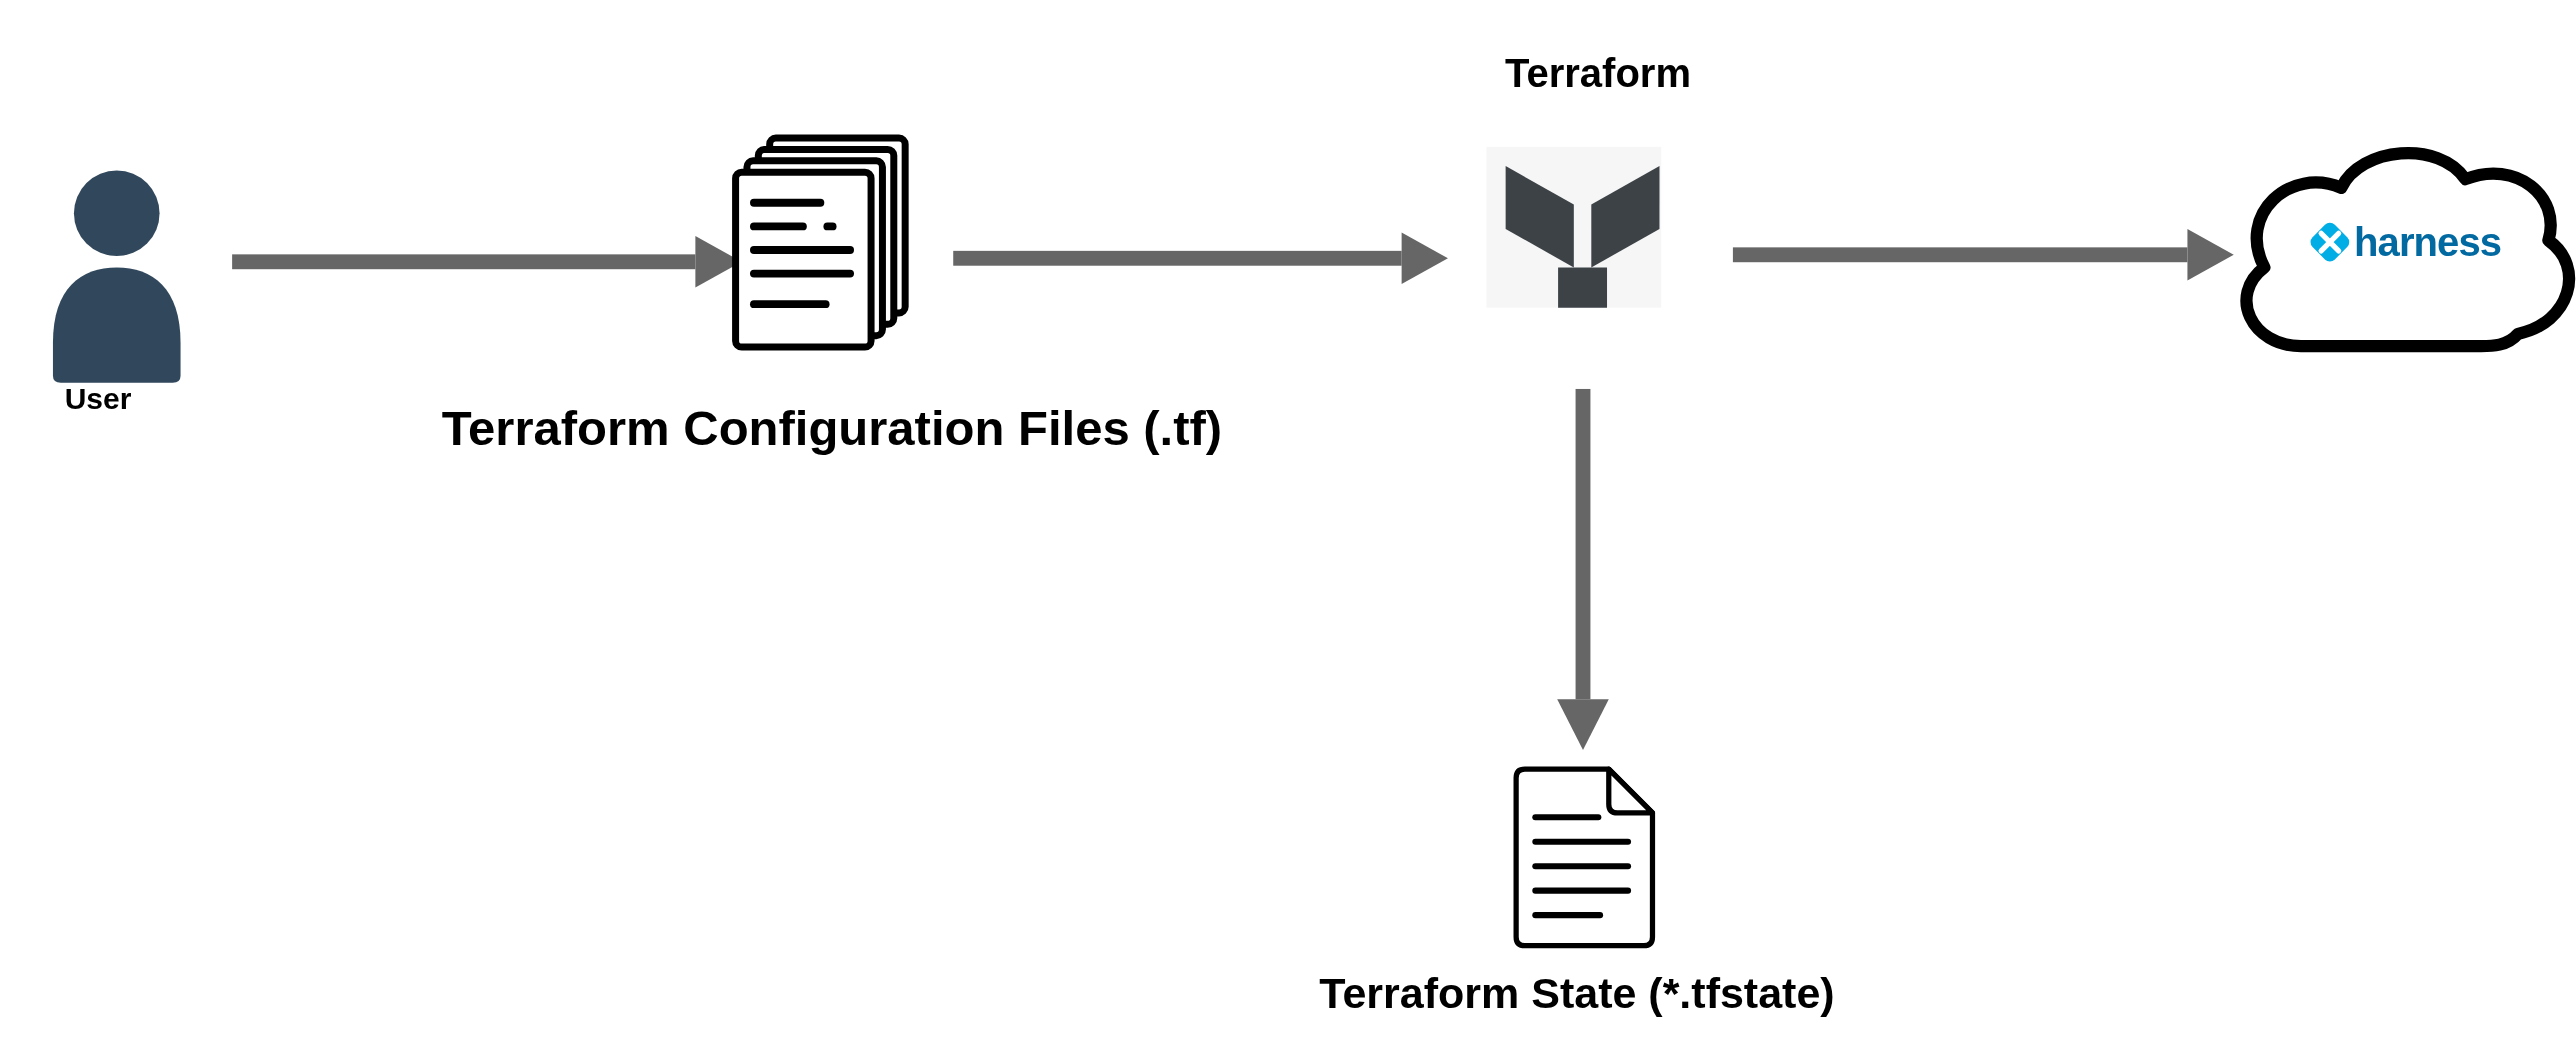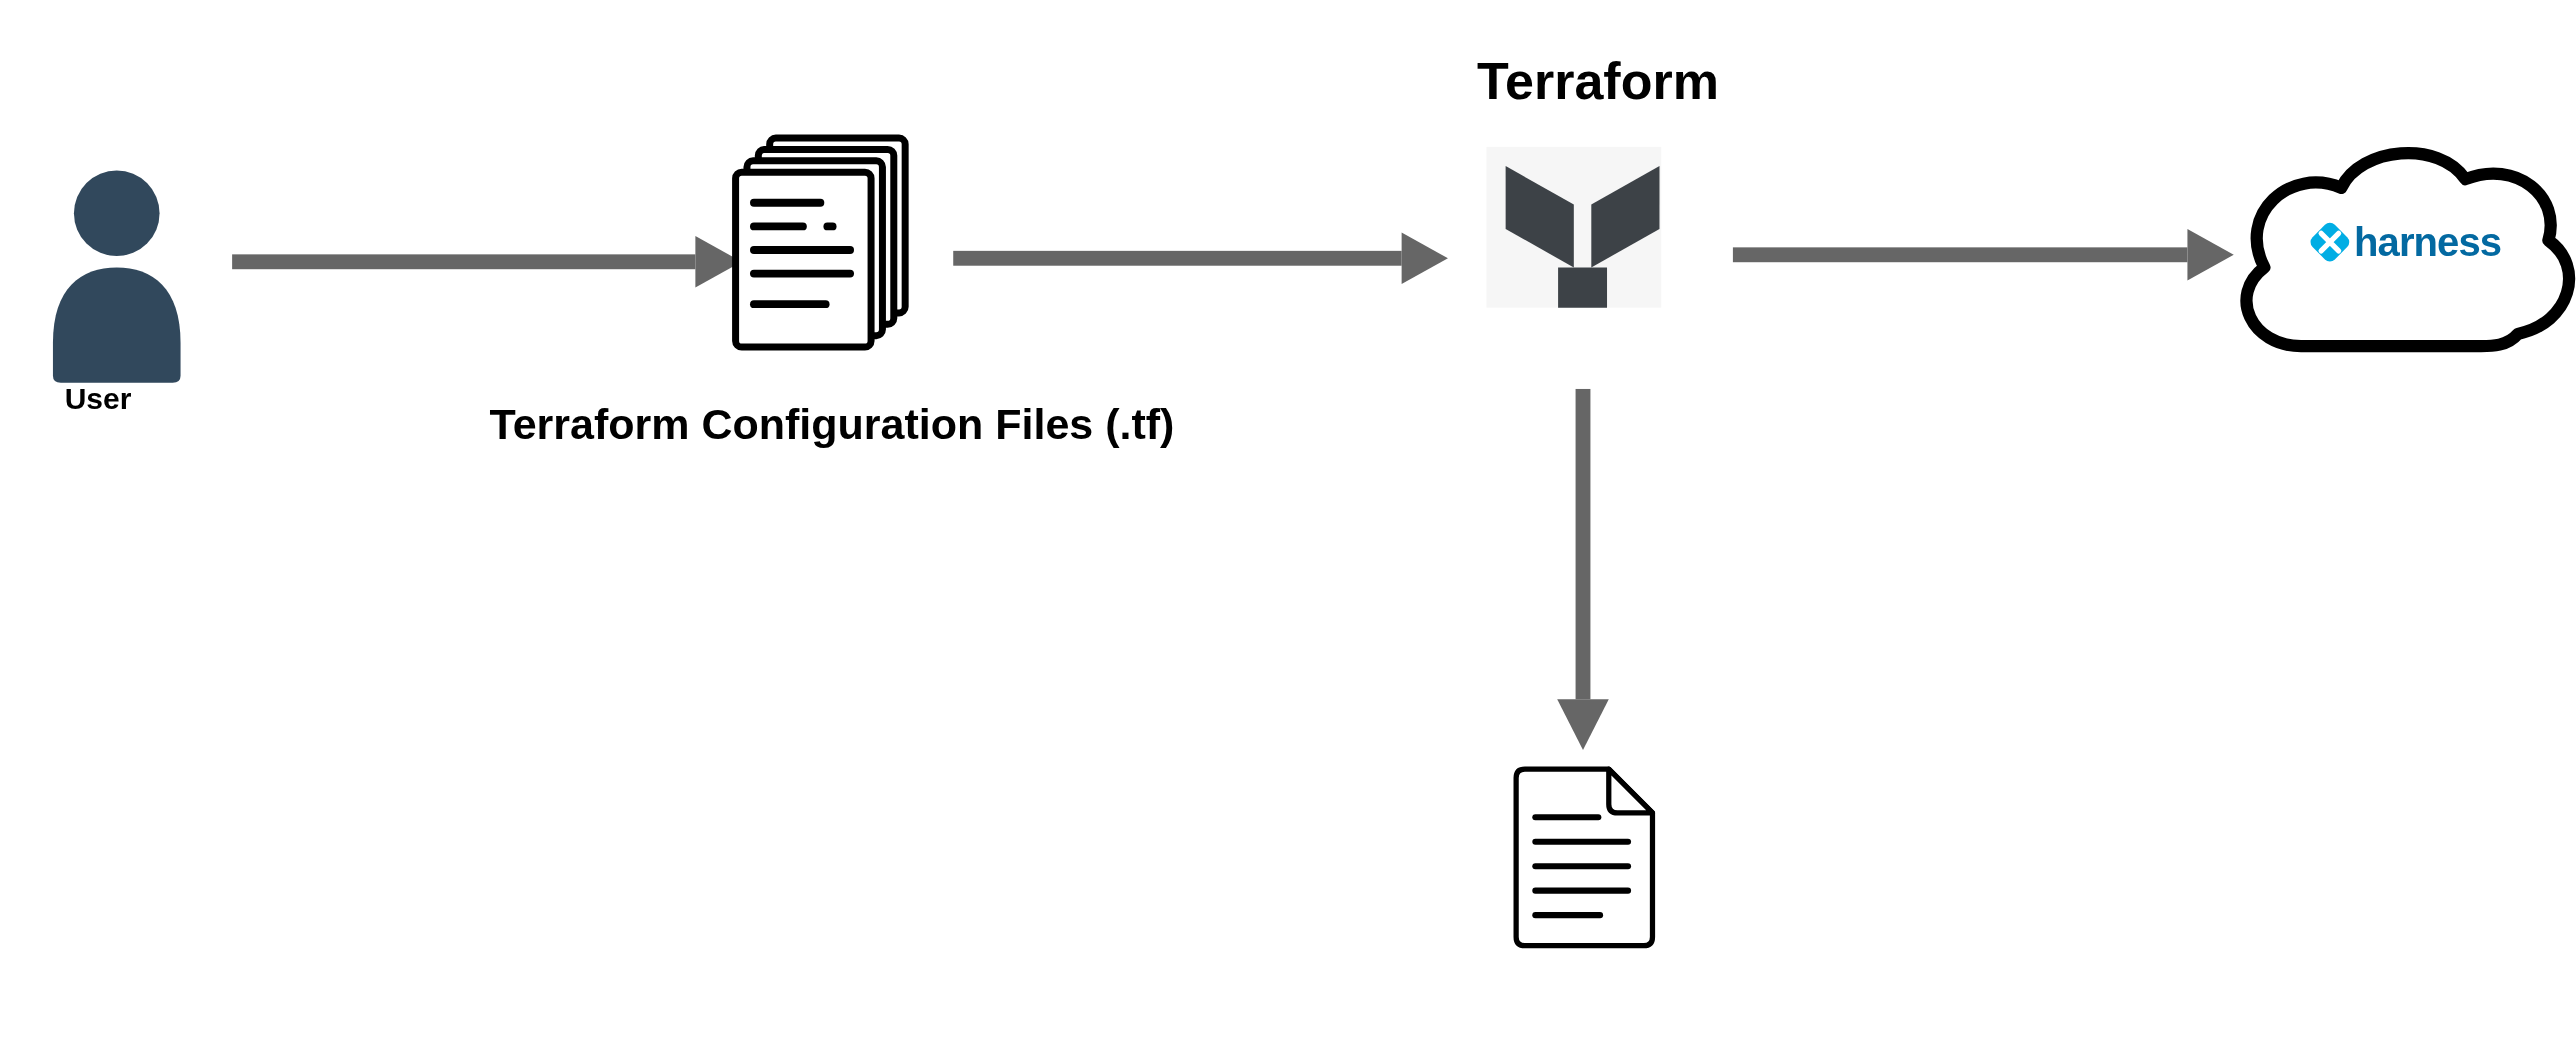--- a/index.html
+++ b/index.html
@@ -14,22 +14,22 @@
   .layer { position: absolute; left: 0; top: 0; }
   .lbl {
     position: absolute;
     font-weight: 700;
     color: #000000;
     white-space: nowrap;
     transform: translateX(-50%);
     letter-spacing: 0px;
   }
   .lbl-user       { left: 98px;  top: 382px;  font-size: 30px; }
-  .lbl-config     { left: 832px;  top: 400px;  font-size: 43px; }
-  .lbl-terraform  { left: 1598px; top: 51px;   font-size: 52px; }
+  .lbl-config     { left: 832px;  top: 400px;  font-size: 49px; }
+  .lbl-terraform  { left: 1598px; top: 51px;   font-size: 40px; }
   .lbl-state      { left: 1577px; top: 969px; font-size: 43px; }
   .lbl-harness {
     position: absolute;
     left: 2354px; top: 220px;
     font-size: 40px;
     font-weight: 700;
     color: #0369a1;
     letter-spacing: -0.9px;
     white-space: nowrap;
   }
@@ -121,15 +121,16 @@
   </svg>
 
   <div class="lbl lbl-user">User</div>
 
   <div class="lbl lbl-config">Terraform Configuration Files (.tf)</div>
 
   <div class="lbl lbl-terraform">Terraform</div>
 
   <div class="lbl-harness">harness</div>
 
+  <div class="lbl lbl-state">Terraform State (*.tfstate)</div>
 
 </div>
 
 
 </body></html>

